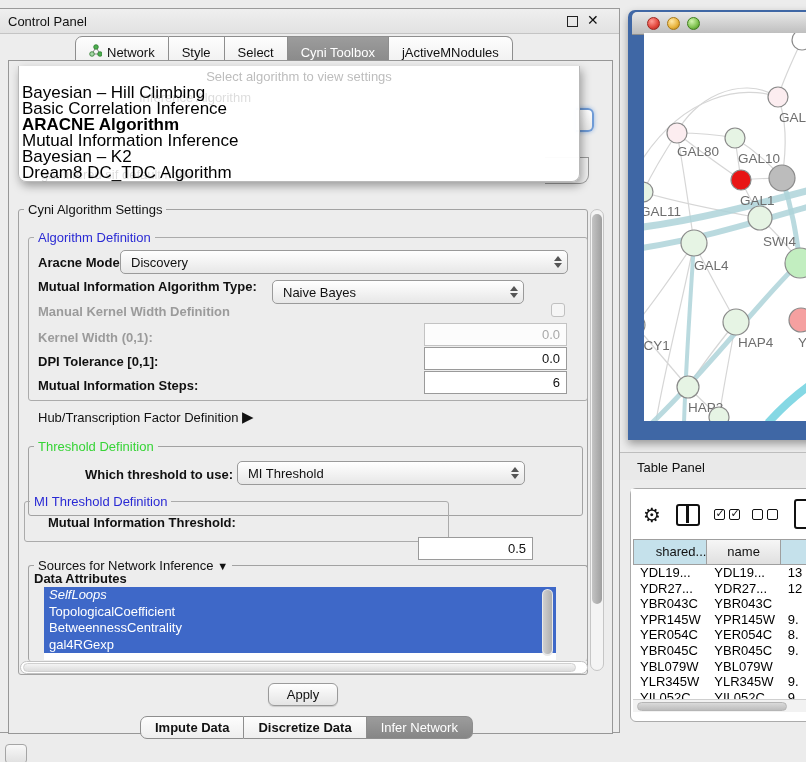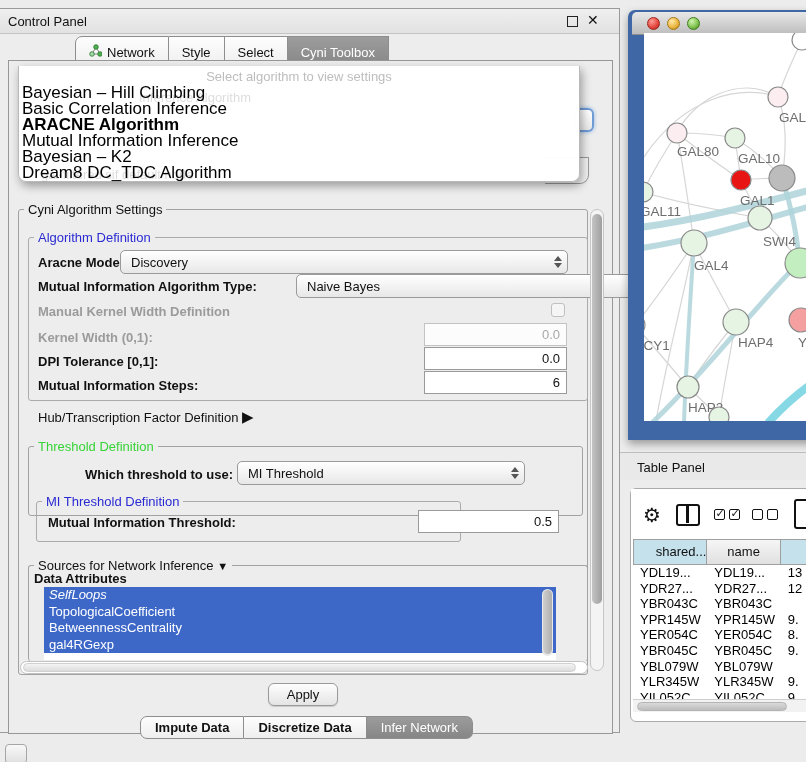--- a/index.html
+++ b/index.html
@@ -141,20 +141,23 @@
       </div>
       <div class="tab">
           <span>Style</span>
         </div>
       <div class="tab">
           <span>Select</span>
         </div>
       <div class="tab selected">
           <span>Cyni Toolbox</span>
         </div>
+      <div class="tab last">
+          <span>jActiveMNodules</span>
+        </div>
     </div>
 
     <div class="abs" id="main-panel"></div>
 
     <div class="abs" id="combo-fragment"></div>
     <div class="abs" id="field-fragment"></div>
 
     <div class="abs" id="algo-popup">
       <div class="bleed" style="left:120px; top:24px;">Inference Algorithm</div>
       <div class="bleed" style="left:22px; top:101px;">gal-filtered sif default node</div>
@@ -176,21 +179,21 @@
     </div>
     <div class="lbl bold" style="left:38px; top:246px;">Aracne Mode:</div>
     <div class="combo" style="left:120px; top:241px; width:448px;">
       <span class="val">Discovery</span>
       <span class="arrows">
           <span class="tri-up"></span>
           <span class="tri-down"></span>
         </span>
     </div>
     <div class="lbl bold" style="left:38px; top:270px;">Mutual Information Algorithm Type:</div>
-    <div class="combo" style="left:272px; top:265px; width:348px;margin-left:24px;">
+    <div class="combo" style="left:272px; top:271px; width:252px;">
       <span class="val">Naive Bayes</span>
       <span class="arrows">
           <span class="tri-up"></span>
           <span class="tri-down"></span>
         </span>
     </div>
     <div class="lbl bold disabled" style="left:38px; top:295px;">Manual Kernel Width Definition</div>
     <div class="checkbox" style="left:551px; top:294px;"></div>
     <div class="lbl bold disabled" style="left:38px; top:321px;">Kernel Width (0,1):</div>
     <div class="tfield dis" style="left:424px; top:314px; width:143px;">0.0</div>
@@ -205,25 +208,25 @@
       <div class="group-title t-green">Threshold Definition</div>
     </div>
     <div class="lbl bold" style="left:85px; top:458px;">Which threshold to use:</div>
     <div class="combo" style="left:237px; top:452px; width:288px;">
       <span class="val">MI Threshold</span>
       <span class="arrows">
           <span class="tri-up"></span>
           <span class="tri-down"></span>
         </span>
     </div>
-    <div class="group" style="left:36px; top:492px; width:425px; height:41px; border-color:#ababab;">
+    <div class="group" style="left:24px; top:492px; width:425px; height:41px; border-color:#ababab;">
       <div class="group-title t-blue">MI Threshold Definition</div>
     </div>
     <div class="lbl bold" style="left:48px; top:506px;">Mutual Information Threshold:</div>
-    <div class="tfield" style="left:418px; top:501px; width:141px;">0.5</div>
+    <div class="tfield" style="left:418px; top:528px; width:115px;">0.5</div>
 
     <div class="group" style="left:28px; top:556px; width:560px; height:96px; border-bottom:none;">
       <div class="group-title"><span>Sources for Network Inference</span> <span style="font-size:11px;">▼</span></div>
     </div>
     <div class="lbl bold" style="left:34px; top:562px;">Data Attributes</div>
     <div id="attr-list">
       <div class="attr-item" style="background: rgb(62, 104, 200); font-style: italic;">SelfLoops</div>
       <div class="attr-item" style="background: rgb(62, 104, 200);">TopologicalCoefficient</div>
       <div class="attr-item" style="background: rgb(62, 104, 200);">BetweennessCentrality</div>
       <div class="attr-item" style="background: rgb(62, 104, 200);">gal4RGexp</div>

